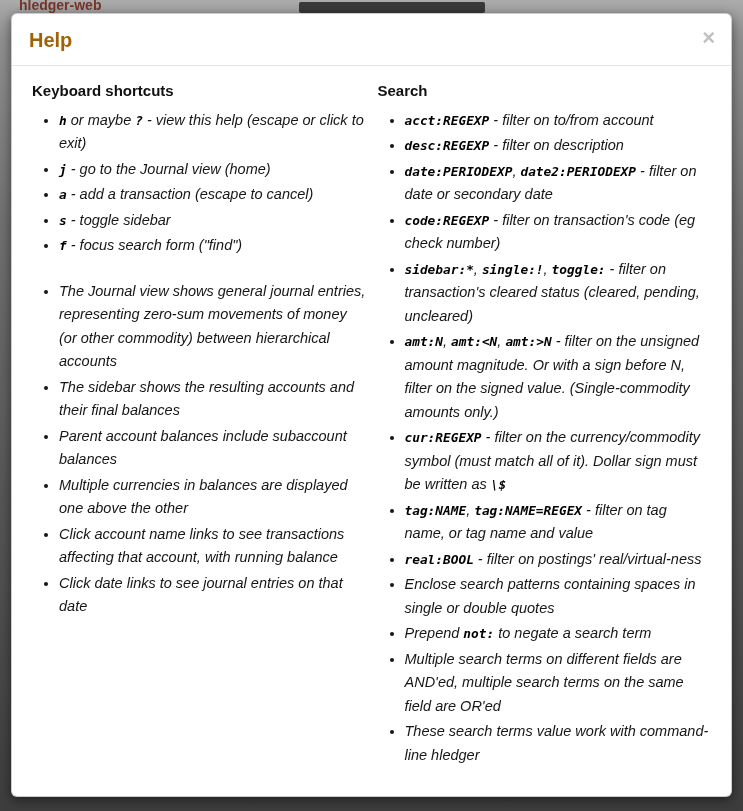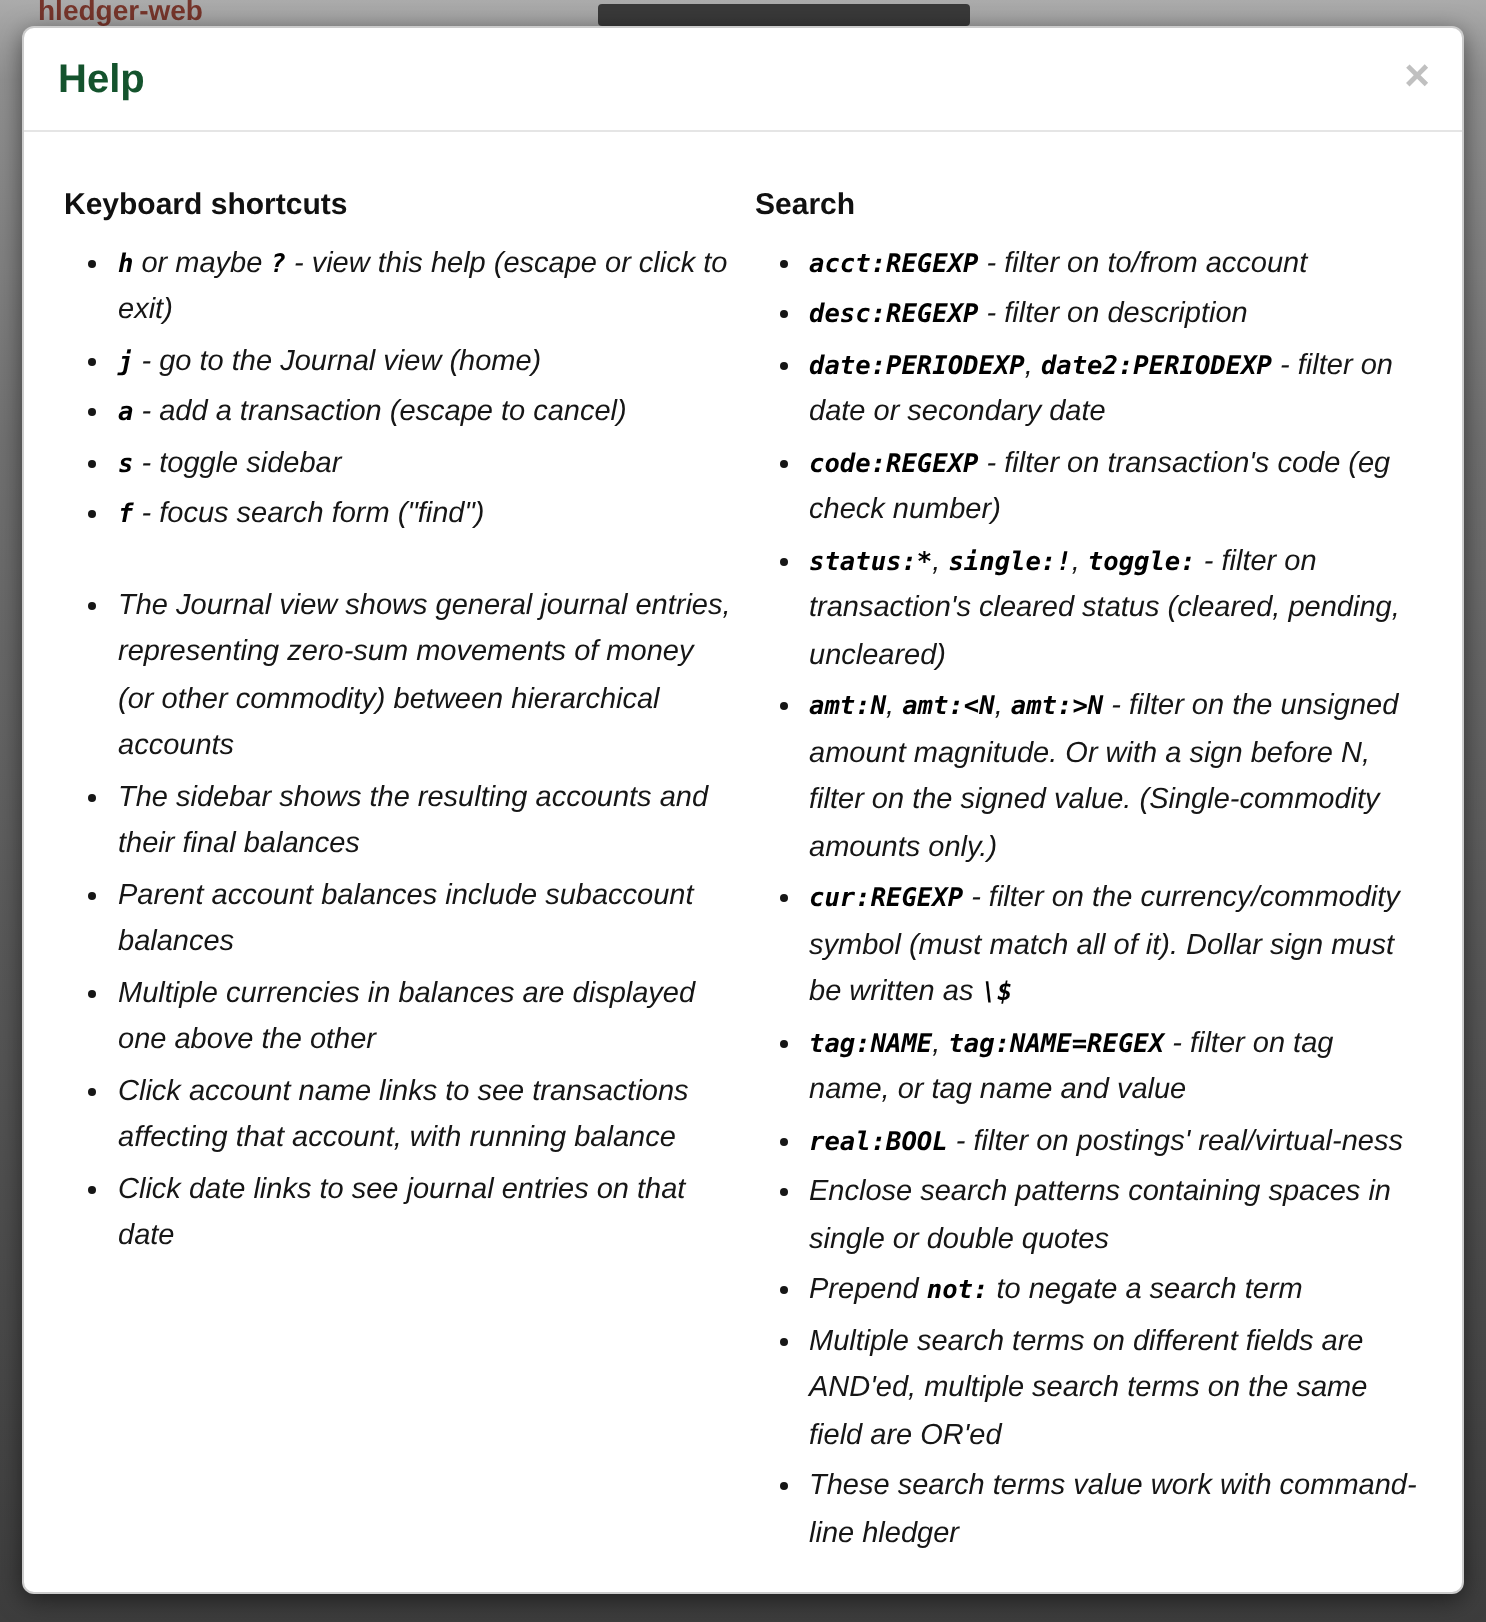--- a/index.html
+++ b/index.html
@@ -19,28 +19,28 @@
     background: #262626; border-radius: 2px; opacity: .85;
   }
   .modal {
     position: absolute; left: 11px; right: 11px; top: 13px; bottom: 14px;
     background: #ffffff; border-radius: 6px;
     border: 1px solid rgba(0,0,0,.2);
     box-shadow: 0 3px 12px rgba(0,0,0,.5);
     overflow: hidden;
   }
   .modal-header { padding: 15px 16px 13px 17px; border-bottom: 1px solid #e5e5e5; }
-  .modal-title { margin: 0; font-size: 20px; font-weight: 600; color: #14532d; }
+  .modal-title { margin: 0; font-size: 20px; font-weight: 600; color: #a16207; }
   .close {
     float: right; background: none; border: 0; padding: 0; margin: -2px 0 0 0;
     font-size: 22px; font-weight: bold; line-height: 1; color: #c0c0c0; cursor: pointer;
     font-family: "Liberation Sans", sans-serif;
   }
   .modal-body { padding: 16px 14px 10px 14px; display: flex; }
-  .col { flex: 1 1 50%; min-width: 0; padding: 0 6px; margin-top: 12px; }
+  .col { flex: 1 1 50%; min-width: 0; padding: 0 6px; }
   .col h4 { margin: 0 0 10px 0; font-size: 15px; font-weight: bold; color: #111111; }
   .col h4 + ul { margin-top: 0; }
   .col ul { margin: 0 0 22px 0; padding-left: 27px; font-style: italic; }
   .col li { margin: 2px 0; font-size: 14.5px; line-height: 1.62; color: #161616; }
   .col code {
     font-family: "DejaVu Sans Mono", monospace;
     font-weight: bold; font-size: 12.8px; color: #000000;
     background: none; padding: 0;
   }
 </style>
@@ -76,21 +76,21 @@
           <li>Click date links to see journal entries on that date</li>
         </ul>
     </div>
     <div class="col">
       <h4>Search</h4>
       <ul>
           <li><code>acct:REGEXP</code> - filter on to/from account</li>
           <li><code>desc:REGEXP</code> - filter on description</li>
           <li><code>date:PERIODEXP</code>, <code>date2:PERIODEXP</code> - filter on date or secondary date</li>
           <li><code>code:REGEXP</code> - filter on transaction's code (eg check number)</li>
-          <li><code>status:*</code>, <code>single:!</code>, <code>toggle:</code> - filter on transaction's cleared status (cleared, pending, uncleared)</li>
+          <li><code>sidebar:*</code>, <code>single:!</code>, <code>toggle:</code> - filter on transaction's cleared status (cleared, pending, uncleared)</li>
           <li><code>amt:N</code>, <code>amt:&lt;N</code>, <code>amt:&gt;N</code> - filter on the unsigned amount magnitude. Or with a sign before N, filter on the signed value. (Single-commodity amounts only.)</li>
           <li><code>cur:REGEXP</code> - filter on the currency/commodity symbol (must match all of it). Dollar sign must be written as <code>\$</code></li>
           <li><code>tag:NAME</code>, <code>tag:NAME=REGEX</code> - filter on tag name, or tag name and value</li>
           <li><code>real:BOOL</code> - filter on postings' real/virtual-ness</li>
           <li>Enclose search patterns containing spaces in single or double quotes</li>
           <li>Prepend <code>not:</code> to negate a search term</li>
           <li>Multiple search terms on different fields are AND'ed, multiple search terms on the same field are OR'ed</li>
           <li>These search terms value work with command-line hledger</li>
         </ul>
     </div>

